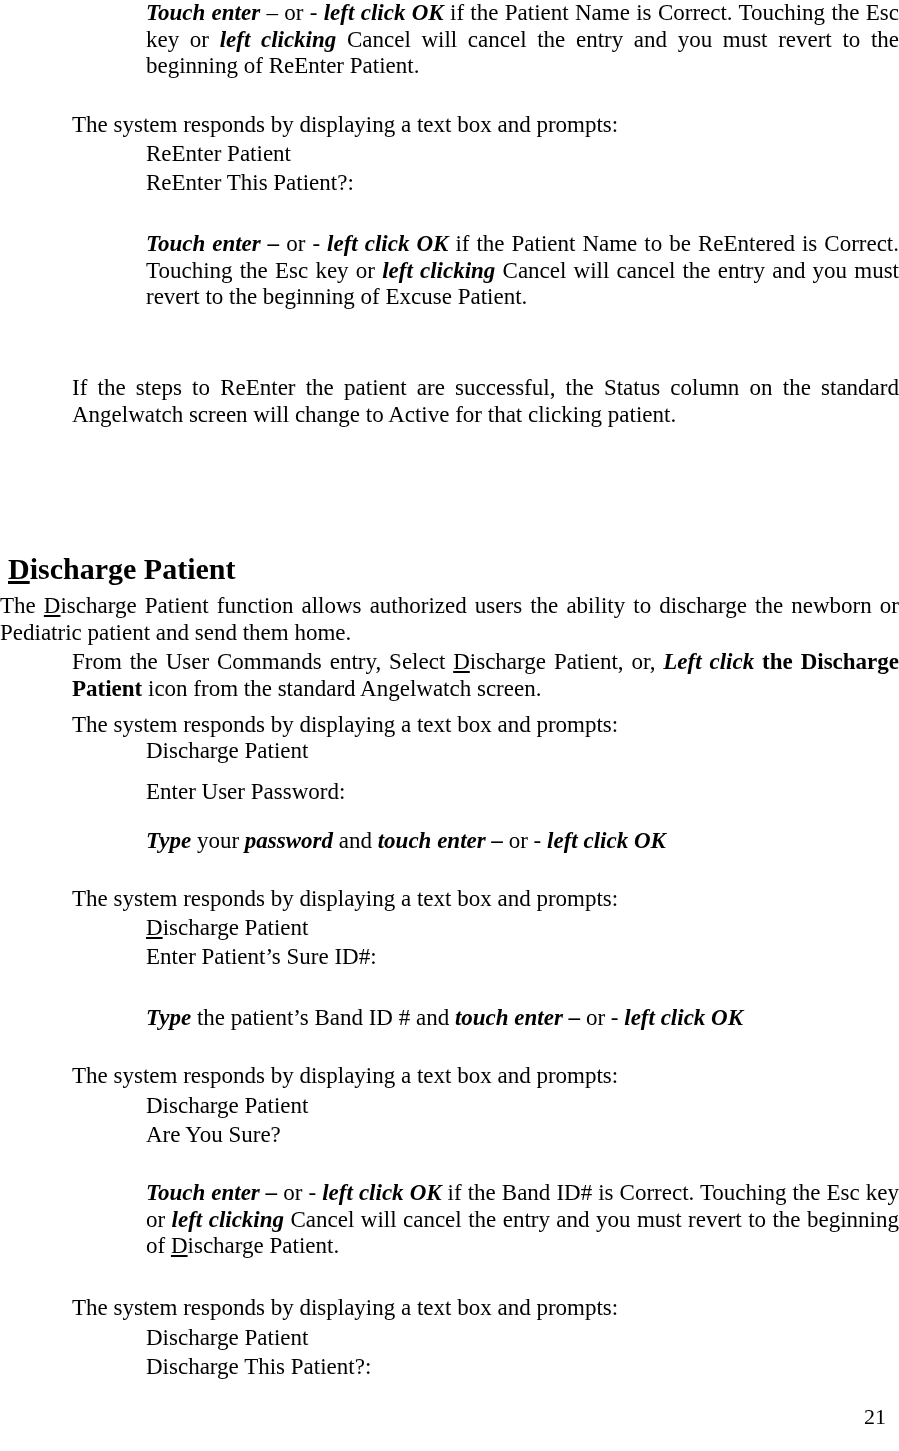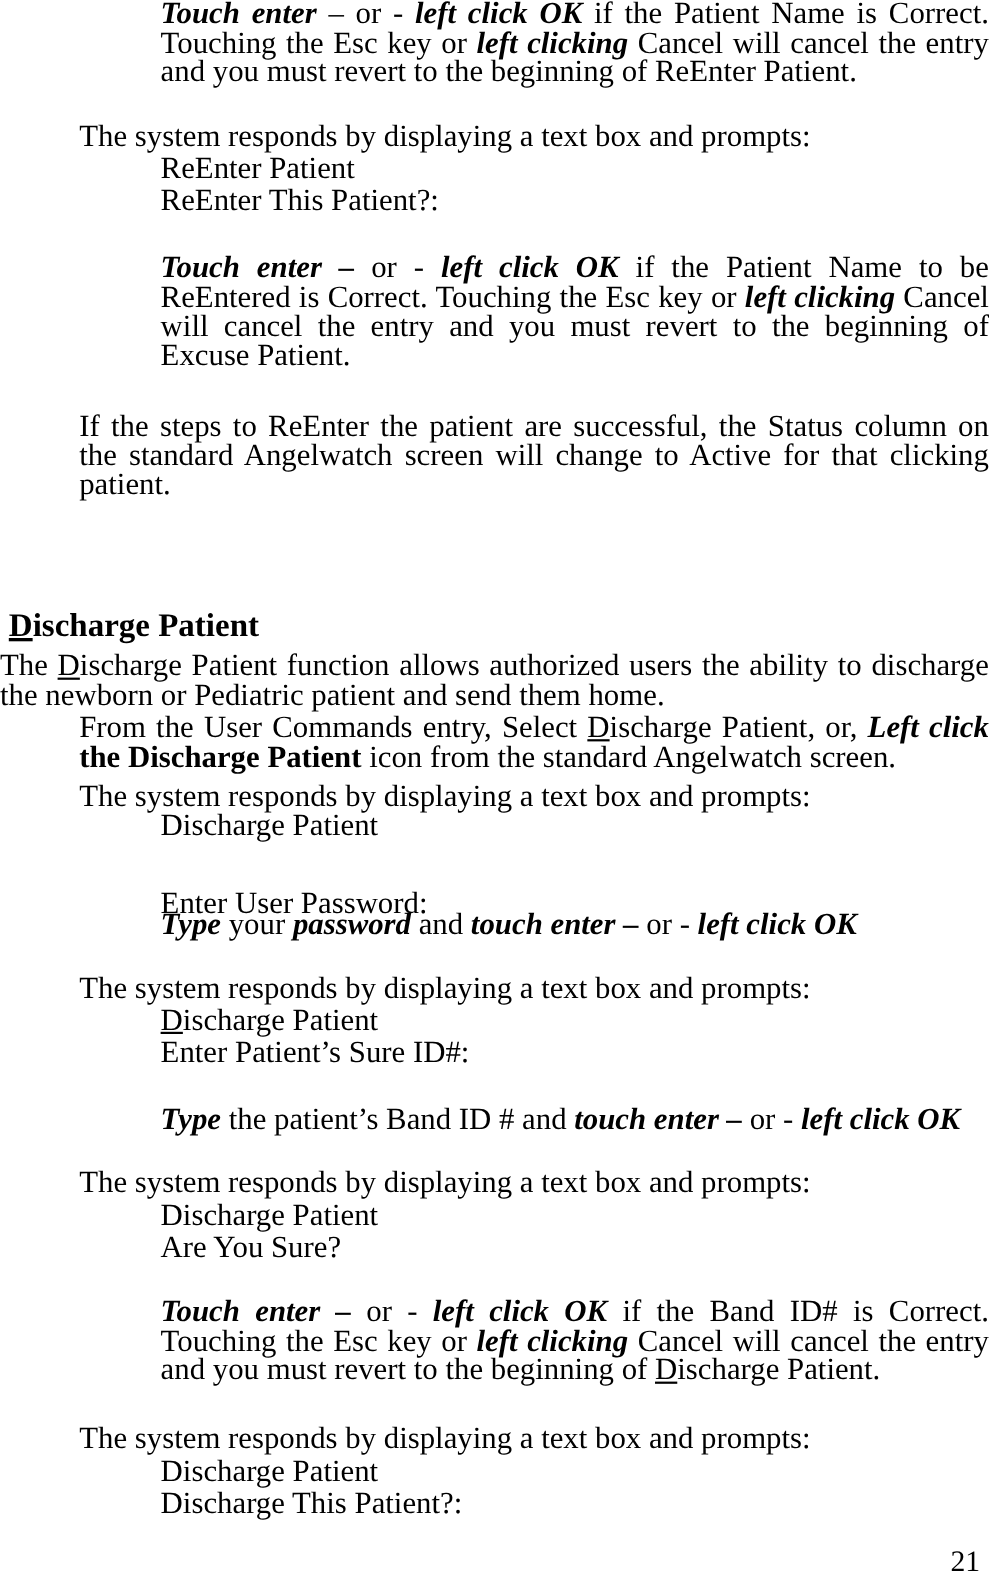--- a/index.html
+++ b/index.html
@@ -17,40 +17,40 @@
   }
   .page {
     position: relative;
     width: 899px;
     height: 1451px;
     box-sizing: border-box;
     padding: 0;
   }
   .blk {
     position: absolute;
-    font-size: 28px;
+    font-size: 23px;
     line-height: 26.5px;
     text-align: justify;
     text-justify: inter-word;
   }
   .nojust { text-align: left; }
   b, .b { font-weight: bold; }
   .bi { font-weight: bold; font-style: italic; }
   .u { text-decoration: underline; }
   .heading {
     position: absolute;
     font-size: 30px;
     font-weight: bold;
     line-height: 34px;
     letter-spacing: 0px;
   }
   .heading .u { text-decoration: underline; }
   .pageno {
     position: absolute;
-    font-size: 27px;
+    font-size: 22px;
   }
 </style>
 </head>
 <body>
 
 <div class="page">
 
   <div class="blk" style="left:146px; top:0px; width:753px;"><span class="bi">Touch enter</span><span> – or -  </span><span class="bi">left click OK</span><span> if the Patient Name is Correct. Touching the Esc key or </span><span class="bi">left clicking</span><span> Cancel  will cancel the entry and you must revert to the beginning of ReEnter Patient.</span></div>
 
   <div class="blk nojust" style="left:72px; top:112px; width:827px;"><span>The system responds by displaying a text box and prompts:</span></div>
@@ -68,21 +68,21 @@
   </div>
 
   <div class="blk" style="left:0px; top:593px; width:899px;"><span>   The </span><span class="u">D</span><span>ischarge Patient function allows authorized users the ability to discharge the newborn or Pediatric patient and send them home.</span></div>
 
   <div class="blk" style="left:72px; top:649px; width:827px;"><span>From the User Commands entry, Select </span><span class="u">D</span><span>ischarge Patient, or, </span><span class="bi">Left click</span><span> </span><span class="b">the Discharge Patient</span><span> icon from the standard Angelwatch screen.</span></div>
 
   <div class="blk nojust" style="left:72px; top:712px; width:827px;"><span>The system responds by displaying a text box and prompts:</span></div>
 
   <div class="blk nojust" style="left:146px; top:738px; width:753px;"><span>Discharge Patient</span></div>
 
-  <div class="blk nojust" style="left:146px; top:809px; width:753px;"><span>Enter User Password:</span></div>
+  <div class="blk nojust" style="left:146px; top:779px; width:753px;"><span>Enter User Password:</span></div>
 
   <div class="blk nojust" style="left:146px; top:828px; width:753px;"><span class="bi">Type</span><span> your </span><span class="bi">password</span><span> and </span><span class="bi">touch enter – </span><span>or -  </span><span class="bi">left click OK</span></div>
 
   <div class="blk nojust" style="left:72px; top:886px; width:827px;"><span>The system responds by displaying a text box and prompts:</span></div>
 
   <div class="blk nojust" style="left:146px; top:915px; width:753px;"><span class="u">D</span><span>ischarge Patient</span></div>
 
   <div class="blk nojust" style="left:146px; top:944px; width:753px;"><span>Enter Patient’s Sure ID#:</span></div>
 
   <div class="blk nojust" style="left:146px; top:1005px; width:753px;"><span class="bi">Type</span><span> the patient’s Band ID # and </span><span class="bi">touch enter – </span><span>or -  </span><span class="bi">left click OK</span></div>

